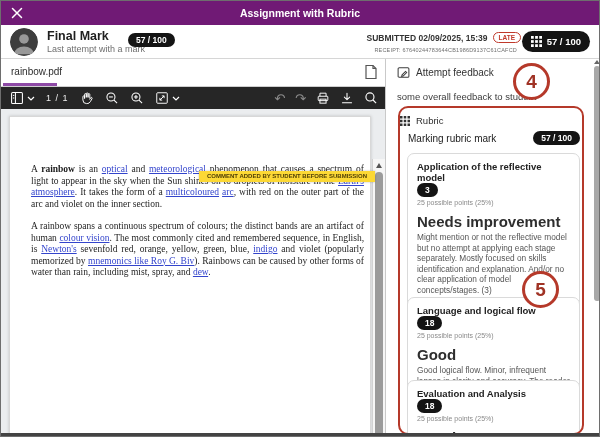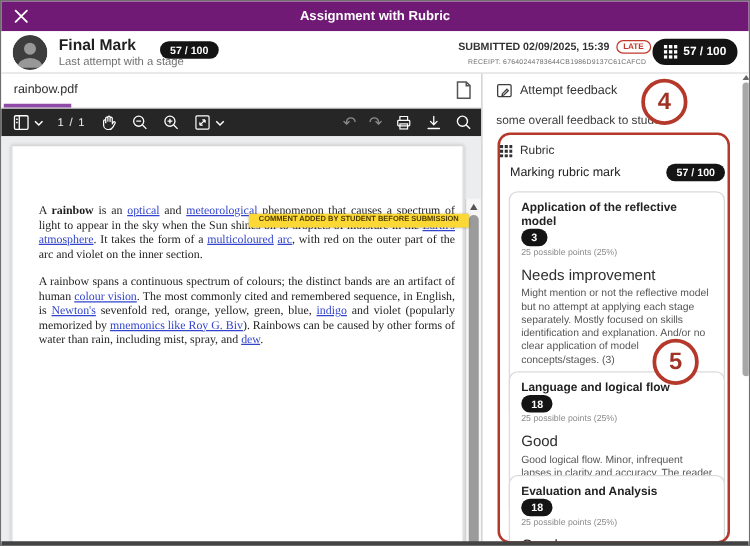--- a/index.html
+++ b/index.html
@@ -83,21 +83,21 @@
   .marking-row { position:absolute; left:22px; top:72px; width:172px; display:flex;
     align-items:center; justify-content:space-between; }
   .marking-row .lbl { font-size:10px; color:#222; }
 
   .card { position:absolute; left:21px; width:173px; background:#fff;
     border:1px solid #dadada; border-radius:7px; padding:7px 9px 8px 9px; }
   .card-head { display:flex; align-items:flex-start; justify-content:space-between; cursor:pointer;flex-direction:column; }
   .card-title { font-size:9.5px; font-weight:bold; color:#222; width:128px; line-height:11px; }
   .card-pts { flex:none; }
   .possible { font-size:7px; color:#8a8a8a; margin-top:2px; }
-  .level { font-size:12px; font-weight:normal; color:#2e2e2e; margin-top:7px; }
+  .level { font-size:15px; font-weight:bold; color:#2e2e2e; margin-top:7px; }
   .desc { font-size:8.3px; color:#555; line-height:10.6px; margin-top:2px; }
   .crit-fb-row { display:flex; align-items:center; gap:5px; margin-top:7px; }
   .crit-fb-row .lbl { font-size:8.8px; color:#333;text-align:center; }
   .crit-fb-text { font-size:8.8px; color:#333; margin-top:6px; }
   .card1 { top:94px; } .card2 { top:238px; } .card3 { top:321px; }
 
   .rp-scroll-thumb { position:absolute; right:1px; top:7px; width:6px; height:235px;
     background:#a8a8a8; border-radius:3px; cursor:pointer; }
   .rp-arr-up { position:absolute; right:1.5px; top:1px; width:0; height:0;
     border-left:3px solid transparent; border-right:3px solid transparent; border-bottom:4px solid #666; }
@@ -133,21 +133,21 @@
 
   <div class="header">
     <div class="avatar">
       <svg width="28" height="28" viewBox="0 0 32 32">
           <circle cx="16" cy="16" r="16" fill="#3d3d3d"></circle>
           <circle cx="16" cy="12.5" r="5.5" fill="#989898"></circle>
           <path d="M4.5 30 a11.5 9 0 0 1 23 0 z" fill="#989898"></path>
         </svg>
     </div>
     <div class="h-name">Final Mark</div>
-    <div class="h-sub">Last attempt with a stage</div>
+    <div class="h-sub">Last attempt with a mark</div>
     <span class="pill-black h-grade">57 / 100</span>
     <div class="h-submitted">
       <span>SUBMITTED 02/09/2025, 15:39</span><span class="late-pill">LATE</span>
     </div>
     <div class="h-receipt">RECEIPT: 67640244783644CB1986D9137C61CAFCD</div>
     <div class="h-overall">
       <span>
         <svg width="11" height="11" viewBox="0 0 12 12">
             <g fill="#fff">
               <rect x="0" y="0" width="3" height="3"></rect>

